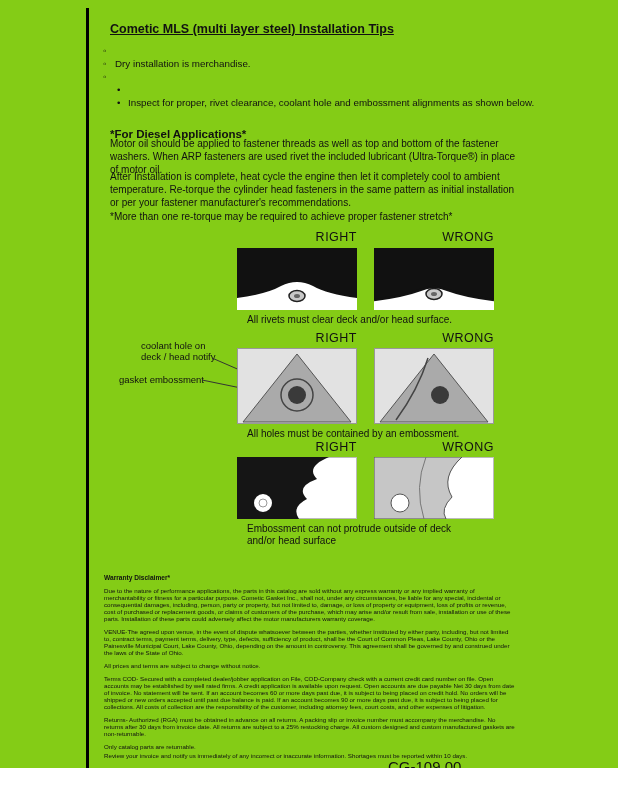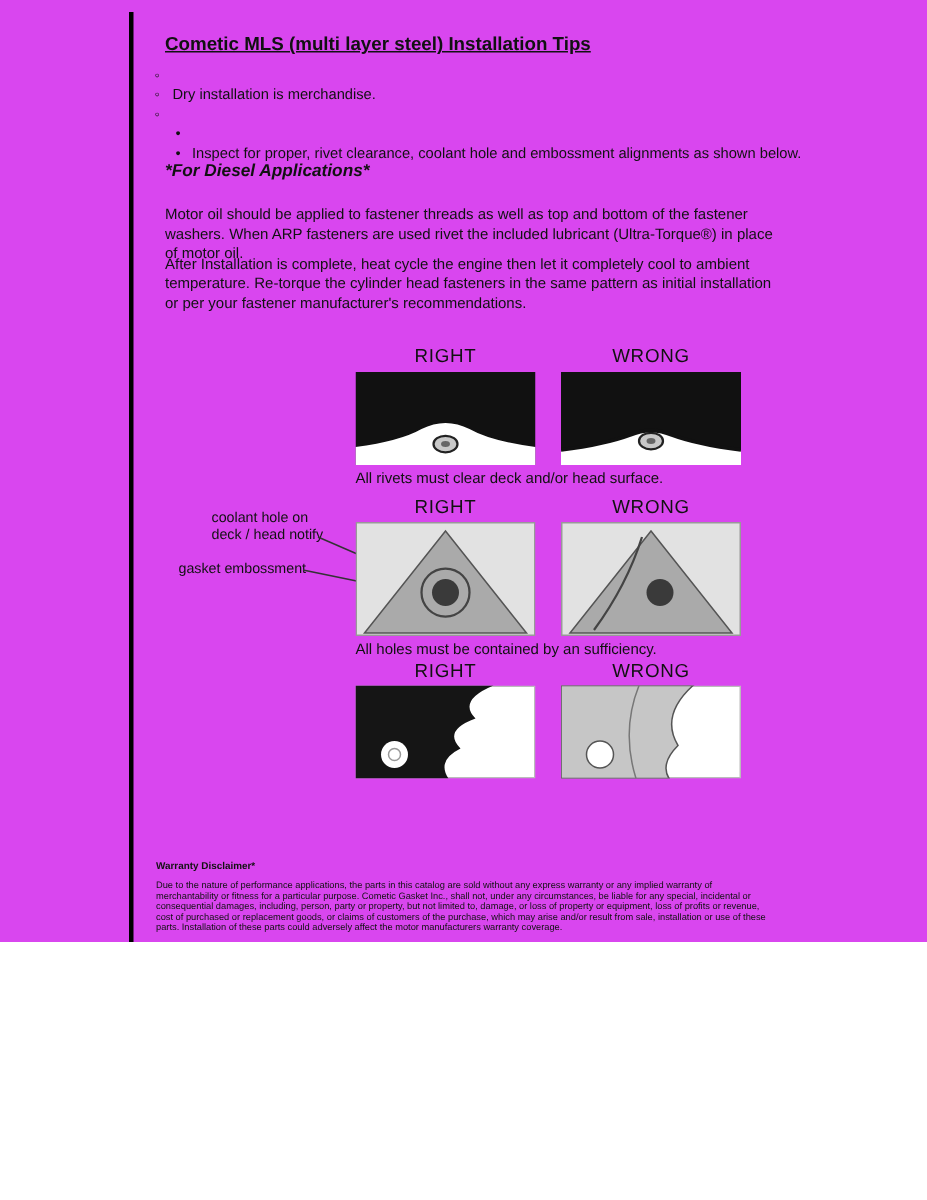--- a/index.html
+++ b/index.html
@@ -1,20 +1,20 @@
 <!DOCTYPE html>
 <html><head>
 <meta charset="utf-8">
 <style>
   html, body { margin: 0; padding: 0; background: #ffffff; }
   .page {
     position: relative;
     width: 618px;
-    height: 628px;
-    background: #d946ef;
+    height: 768px;
+    background: #84cc16;
     font-family: "Liberation Sans", sans-serif;
     color: #111;
     overflow: hidden;
   }
   .left-rule {
     position: absolute;
     left: 86px; top: 8px;
     width: 3px; height: 786px;
     background: #000;
   }
@@ -26,47 +26,47 @@
     text-decoration: underline;
     white-space: nowrap;
   }
   .tips { position: absolute; left: 103px; top: 44px; font-size: 9.8px; }
   .tip { display: flex; align-items: baseline; line-height: 13px; }
   .tip .mk { width: 12px; text-align: left; flex: 0 0 12px; }
   .tip.sub { margin-left: 14px; }
   .tip.sub .mk { flex: 0 0 11px; }
   .diesel-heading {
     position: absolute;
-    left: 110px; top: 108px;
+    left: 110px; top: 128px;
     font-size: 11.5px;
     font-weight: bold;
-    font-style: italic;
   }
   .body-text {
     position: absolute;
     left: 110px;
     width: 412px;
     font-size: 10px;
     line-height: 13px;
   }
   .p1 { top: 137px; }
   .p2 { top: 170px; }
   .note { top: 210px; white-space: nowrap; }
   .dlabel {
     position: absolute;
     width: 120px;
-    text-align: center;
+    text-align: right;
     font-size: 12.5px;
     letter-spacing: 0.5px;
   }
   .dimg { position: absolute; display: block; }
   .caption {
     position: absolute;
     font-size: 10px;
     line-height: 12px;
+    margin-left: 10px;
   }
   .annot {
     position: absolute;
     font-size: 9.5px;
     line-height: 11px;
     white-space: nowrap;
   }
   .leader { position: absolute; }
   .disclaimer {
     position: absolute;
@@ -109,20 +109,21 @@
     </div>
     <div class="tip sub">
       <span class="mk">•</span>
       <span>Inspect for proper, rivet clearance, coolant hole and embossment alignments as shown below.</span>
     </div>
   </div>
 
   <div class="diesel-heading">*For Diesel Applications*</div>
   <div class="body-text p1">Motor oil should be applied to fastener threads as well as top and bottom of the fastener washers. When ARP fasteners are used rivet the included lubricant (Ultra-Torque®) in place of motor oil.</div>
   <div class="body-text p2">After Installation is complete, heat cycle the engine then let it completely cool to ambient temperature. Re-torque the cylinder head fasteners in the same pattern as initial installation or per your fastener manufacturer's recommendations.</div>
+  <div class="body-text note">*More than one re-torque may be required to achieve proper fastener stretch*</div>
 
   <div class="dlabel" style="left:237px; top:230px;">RIGHT</div>
   <div class="dlabel" style="left:374px; top:230px;">WRONG</div>
 
   <svg class="dimg" style="left:237px; top:248px;" width="120" height="62" viewBox="0 0 120 62">
     <rect width="120" height="62" fill="#111"></rect>
     <path d="M0,62 L0,50 Q30,46 44,38 Q60,30 76,38 Q90,46 120,50 L120,62 Z" fill="#ffffff"></path>
     <ellipse cx="60" cy="48" rx="8" ry="5.5" fill="#c8c8c8" stroke="#222" stroke-width="1.5"></ellipse>
     <ellipse cx="60" cy="48" rx="3" ry="2" fill="#666"></ellipse>
   </svg>
@@ -152,37 +153,38 @@
     <path d="M6,74 L60,6 L114,74 Z" fill="#aaaaaa" stroke="#555" stroke-width="1"></path>
     <circle cx="60" cy="47" r="16" fill="none" stroke="#444" stroke-width="1.5"></circle>
     <circle cx="60" cy="47" r="9" fill="#3a3a3a"></circle>
   </svg>
   <svg class="dimg" style="left:374px; top:348px;" width="120" height="76" viewBox="0 0 120 76">
     <rect x="0.5" y="0.5" width="119" height="75" fill="#e2e2e2" stroke="#999"></rect>
     <path d="M6,74 L60,6 L114,74 Z" fill="#aaaaaa" stroke="#555" stroke-width="1"></path>
     <circle cx="66" cy="47" r="9" fill="#3a3a3a"></circle>
     <path d="M22,72 Q44,42 54,10" fill="none" stroke="#444" stroke-width="1.5"></path>
   </svg>
-  <div class="caption" style="left:237px; top:428px;">All holes must be contained by an sufficiency.</div>
+  <div class="caption" style="left:237px; top:428px;">All holes must be contained by an embossment.</div>
 
   <div class="dlabel" style="left:237px; top:440px;">RIGHT</div>
   <div class="dlabel" style="left:374px; top:440px;">WRONG</div>
 
   <svg class="dimg" style="left:237px; top:457px;" width="120" height="62" viewBox="0 0 120 62">
     <rect x="0.5" y="0.5" width="119" height="61" fill="#ffffff" stroke="#bbb"></rect>
     <path d="M0,0 L92,0 Q68,10 80,22 Q58,30 70,42 Q54,50 62,62 L0,62 Z" fill="#151515"></path>
     <circle cx="26" cy="46" r="9" fill="#ffffff"></circle>
     <circle cx="26" cy="46" r="4" fill="none" stroke="#999" stroke-width="1"></circle>
   </svg>
   <svg class="dimg" style="left:374px; top:457px;" width="120" height="62" viewBox="0 0 120 62">
     <rect x="0.5" y="0.5" width="119" height="61" fill="#ffffff" stroke="#bbb"></rect>
     <path d="M0,0 L88,0 Q66,20 78,40 Q66,52 72,62 L0,62 Z" fill="#c6c6c6" stroke="#555" stroke-width="1"></path>
     <path d="M52,0 Q40,30 50,62" fill="none" stroke="#777" stroke-width="1"></path>
     <circle cx="26" cy="46" r="9" fill="#ffffff" stroke="#555" stroke-width="1"></circle>
   </svg>
+  <div class="caption" style="left:237px; top:523px; width:230px;">Embossment can not protrude outside of deck and/or head surface</div>
 
   <div class="disclaimer">
     <p class="dheading">Warranty Disclaimer*</p>
     <p>Due to the nature of performance applications, the parts in this catalog are sold without any express warranty or any implied warranty of merchantability or fitness for a particular purpose.  Cometic Gasket Inc., shall not, under any circumstances, be liable for any special, incidental or consequential damages, including, person, party or property, but not limited to, damage, or loss of property or equipment, loss of profits or revenue, cost of purchased or replacement goods, or claims of customers of the purchase, which may arise and/or result from sale, installation or use of these parts.  Installation of these parts could adversely affect the motor manufacturers warranty coverage.</p>
     <p>VENUE-The agreed upon venue, in the event of dispute whatsoever between the parties, whether instituted by either party, including, but not limited to, contract terms, payment terms, delivery, type, defects, sufficiency of product, shall be the Court of Common Pleas, Lake County, Ohio or the Painesville Municipal Court, Lake County, Ohio, depending on the amount in controversy.  This agreement shall be governed by and construed under the laws of the State of Ohio.</p>
     <p>All prices and terms are subject to change without notice.</p>
     <p>Terms COD- Secured with a completed dealer/jobber application on File, COD-Company check with a current credit card number on file.  Open accounts may be established by well rated firms.  A credit application is available upon request.  Open accounts are due payable Net 30 days from date of invoice.  No statement will be sent.  If an account becomes 60 or more days past due, it is subject to being placed on credit hold.  No orders will be shipped or new orders accepted until past due balance is paid.  If an account becomes 90 or more days past due, it is subject to being placed for collections.  All costs of collection are the responsibility of the customer, including attorney fees, court costs, and other expenses of litigation.</p>
     <p>Returns- Authorized (RGA) must be obtained in advance on all returns.  A packing slip or invoice number must accompany the merchandise.  No returns after 30 days from invoice date.  All returns are subject to a 25% restocking charge.  All custom designed and custom manufactured gaskets are non-returnable.</p>
     <p class="tight">Only catalog parts are returnable.</p>
     <p>Review your invoice and notify us immediately of any incorrect or inaccurate information.  Shortages must be reported within 10 days.</p>

